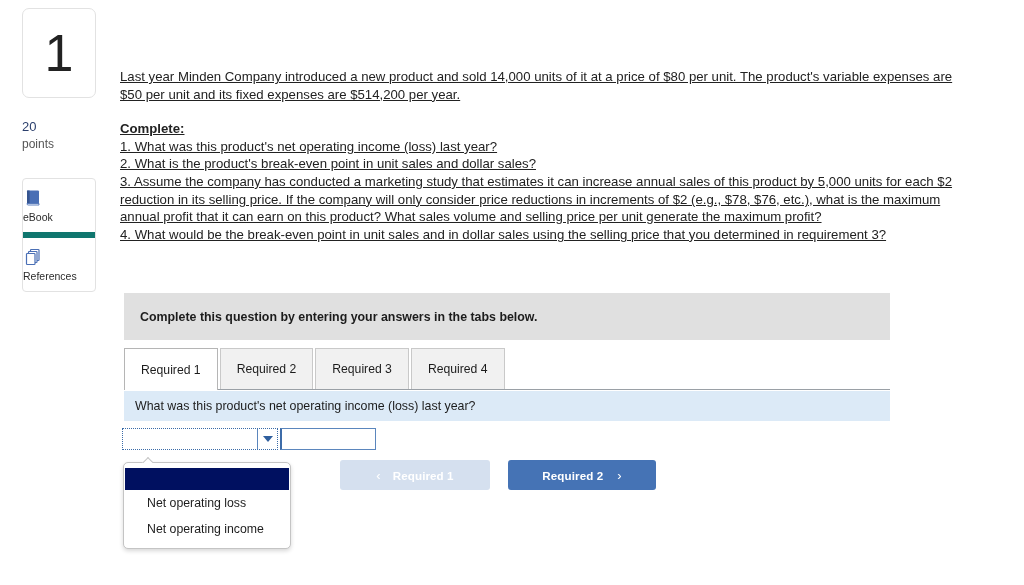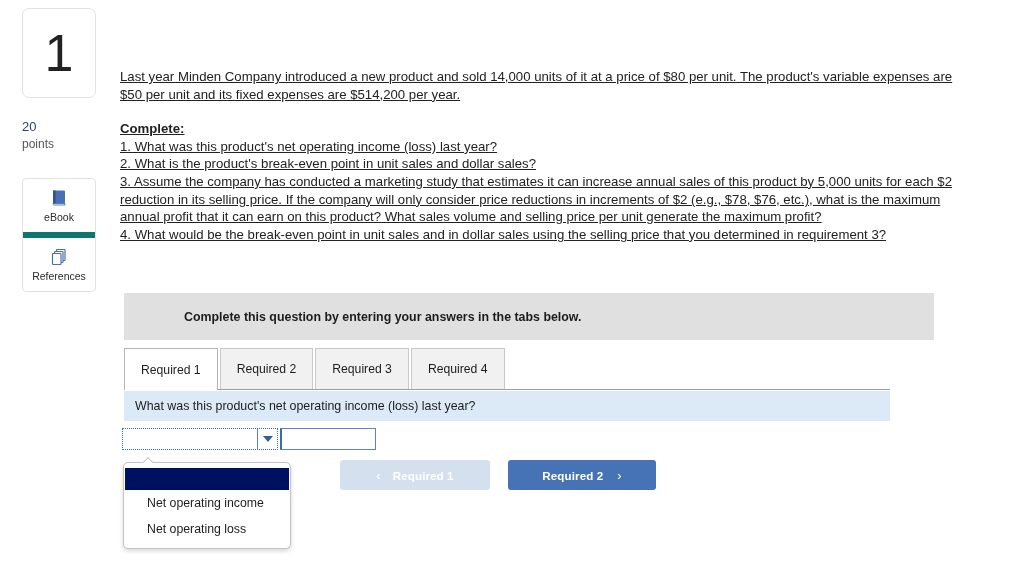--- a/index.html
+++ b/index.html
@@ -69,21 +69,21 @@
     width: 72px;
     border: 1px solid #e2e2e2;
     border-radius: 4px;
     background: #ffffff;
     overflow: hidden;
   }
   .tool-item {
     height: 53px;
     display: flex;
     flex-direction: column;
-    align-items: center;
+    align-items: flex-start;
     justify-content: center;
     cursor: pointer;
   }
   .tool-item + .tool-item {
     border-top: 6px solid #0f766e;
   }
   .tool-icon {
     height: 20px;
     display: block;
     margin-bottom: 3px;
@@ -125,21 +125,20 @@
   
   .instr-bar {
     position: absolute;
     left: 4px;
     top: 293px;
     width: 766px;
     height: 47px;
     background: #e0e0e0;
     display: flex;
     align-items: center;
-    padding-left: 44px;
   }
   .instr-bar .txt {
     font-size: 12.4px;
     font-weight: bold;
     color: #1c1c1c;
     margin-left: 16px;
   }
 
   
   .tabs {
@@ -441,15 +440,15 @@
       <span>Required 2</span>
       <span class="chev">›</span>
     </button>
   </div>
 
 </div>
 
 <div class="dropdown-pop">
   <span class="pointer"></span>
   <div class="dd-item blank"></div>
+  <div class="dd-item">Net operating loss</div>
   <div class="dd-item">Net operating income</div>
-  <div class="dd-item">Net operating loss</div>
 </div>
 
 </body></html>

